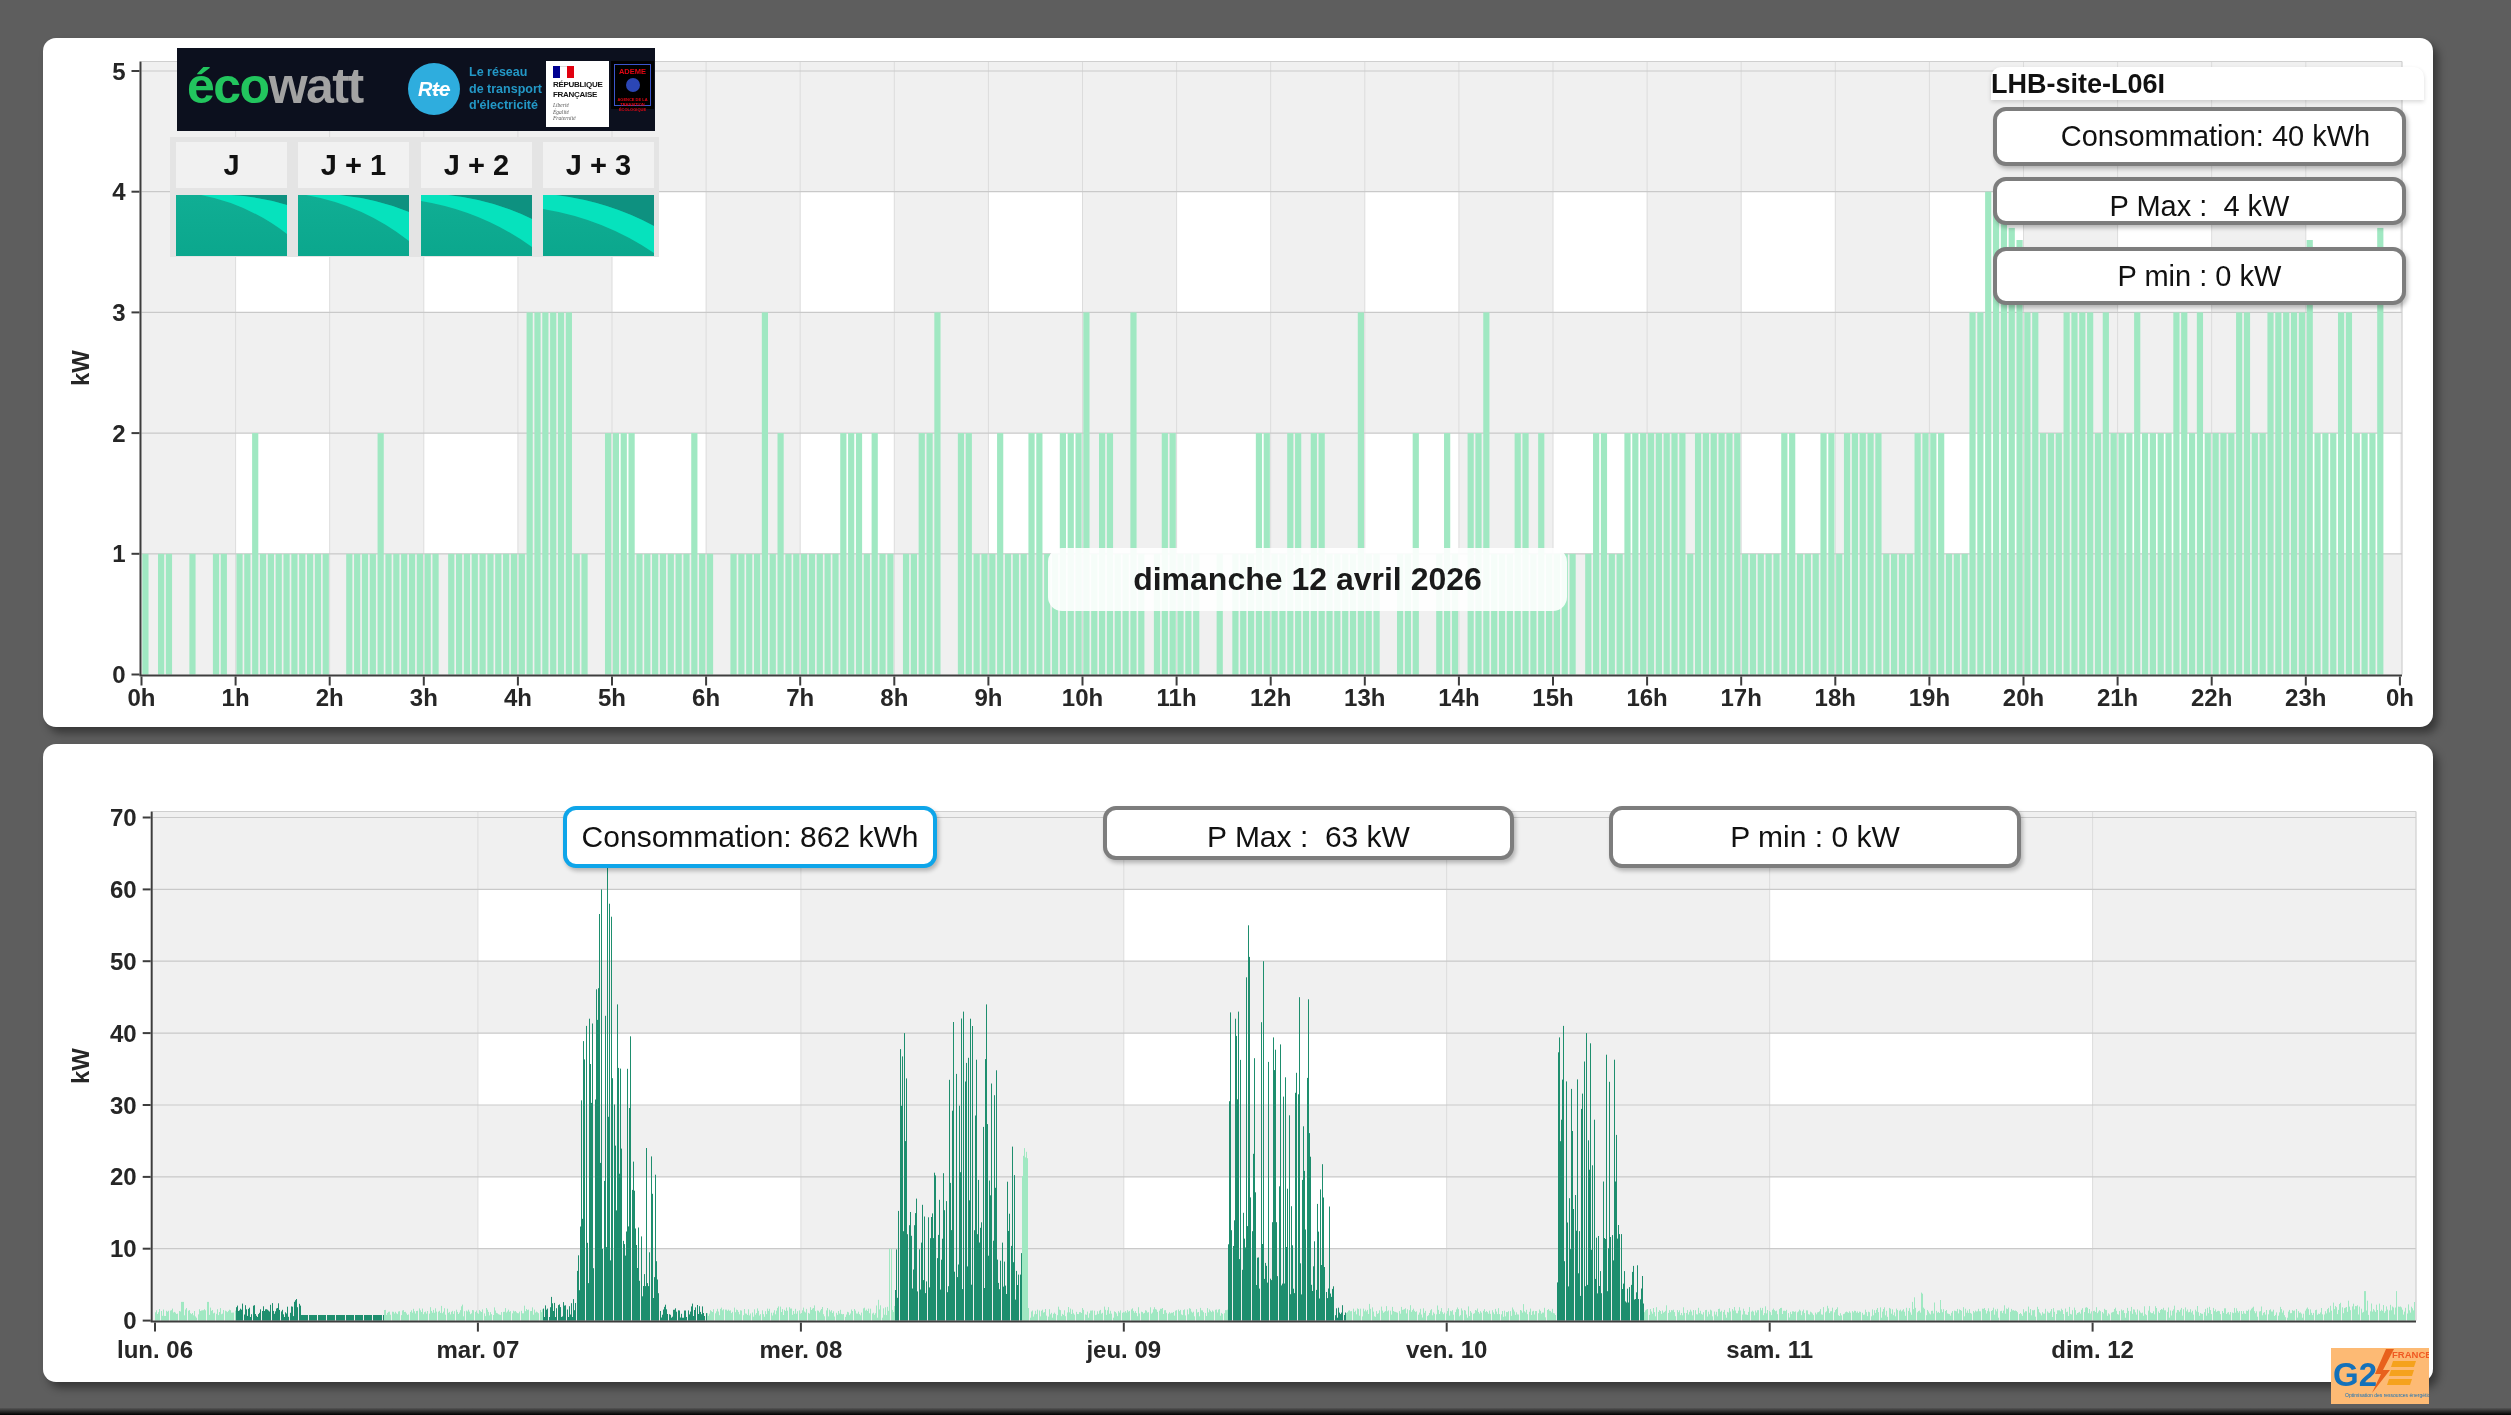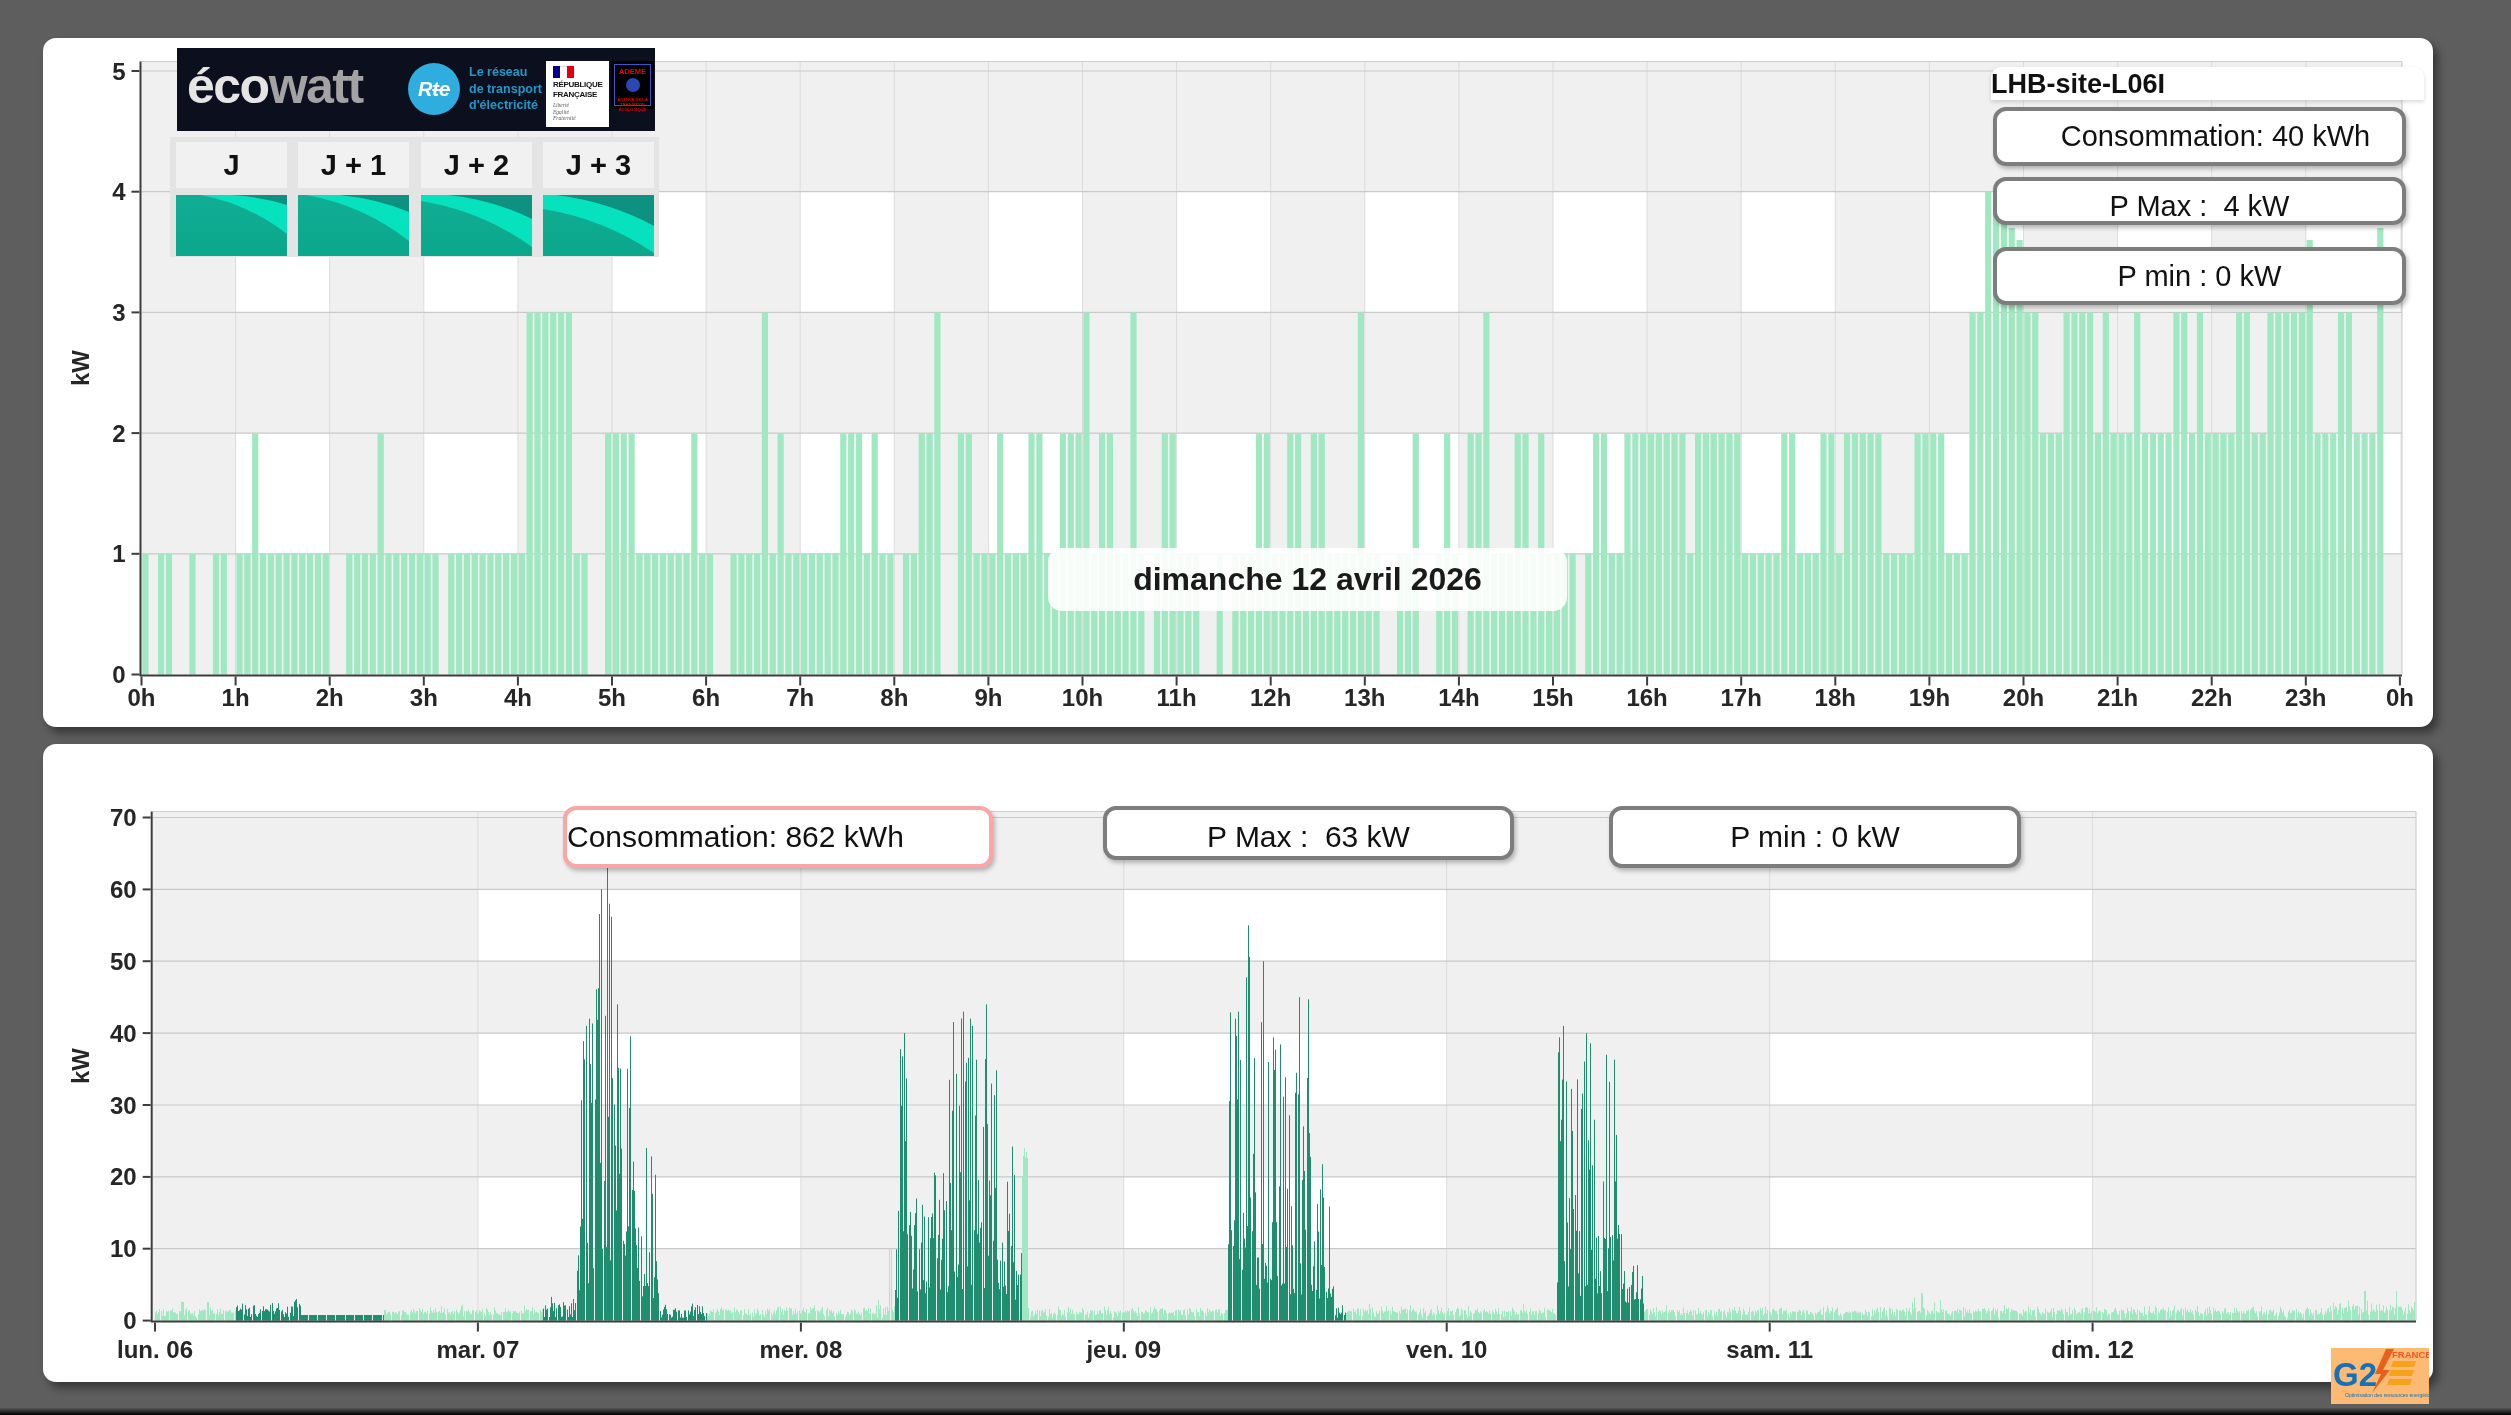--- a/index.html
+++ b/index.html
@@ -2464,21 +2464,21 @@
     <line x1="142.7" y1="961.2" x2="150.7" y2="961.2" stroke="#3d3d3d" stroke-width="2"></line>
     <text x="136.7" y="961.2" text-anchor="end" dominant-baseline="central" font-size="24" font-weight="600" fill="#262626">50</text>
     <line x1="142.7" y1="889.4" x2="150.7" y2="889.4" stroke="#3d3d3d" stroke-width="2"></line>
     <text x="136.7" y="889.4" text-anchor="end" dominant-baseline="central" font-size="24" font-weight="600" fill="#262626">60</text>
     <line x1="142.7" y1="817.5" x2="150.7" y2="817.5" stroke="#3d3d3d" stroke-width="2"></line>
     <text x="136.7" y="817.5" text-anchor="end" dominant-baseline="central" font-size="24" font-weight="600" fill="#262626">70</text>
     <text x="80" y="1066" text-anchor="middle" dominant-baseline="central" font-size="24" font-weight="600" fill="#262626" transform="rotate(-90 80 1066)">kW</text>
 </svg>
 
 <div style="position:absolute;left:177px;top:48px;width:478px;height:83px;background:#0c101e;">
-  <div style="position:absolute;left:10px;top:9px;font-family:'Liberation Sans',sans-serif;font-weight:bold;font-size:50px;letter-spacing:-1.5px;"><span style="color:#e5e5e5;margin-top:47px;">éco</span><span style="color:#a3a3a3;">watt</span></div>
+  <div style="position:absolute;left:10px;top:9px;font-family:'Liberation Sans',sans-serif;font-weight:bold;font-size:50px;letter-spacing:-1.5px;"><span style="color:#22c55e;margin-top:47px;">éco</span><span style="color:#a3a3a3;">watt</span></div>
   <div style="position:absolute;left:231px;top:15px;width:52px;height:52px;border-radius:50%;background:#2eadde;"></div>
   <div style="position:absolute;left:231px;top:15px;width:52px;height:52px;text-align:center;line-height:52px;color:#fff;font-size:20px;font-style:italic;font-weight:bold;font-family:'Liberation Sans',sans-serif;">R<span style="text-decoration:line-through;">te</span></div>
   <div style="position:absolute;left:292px;top:16px;color:#2398c6;font-size:12.5px;line-height:16.5px;font-weight:bold;font-family:'Liberation Sans',sans-serif;">Le réseau<br>de transport<br>d'électricité</div>
   <div style="position:absolute;left:369px;top:13px;width:63px;height:66px;background:#ffffff;">
     <div style="position:absolute;left:7px;top:5px;width:21px;height:12px;display:flex;">
       <div style="flex:1;background:#000091;"></div>
         <div style="flex:1;background:#ffffff;border-top:1px solid #ddd;"></div>
         <div style="flex:1;background:#e1000f;"></div>
     </div>
     <div style="position:absolute;left:7px;top:19px;font-size:8px;font-weight:bold;color:#111;line-height:9.5px;font-family:'Liberation Sans',sans-serif;letter-spacing:-0.3px;">RÉPUBLIQUE<br>FRANÇAISE</div>
@@ -2541,21 +2541,21 @@
 <path d="M13,0 Q67,7 111,31 L111,58 Q61,24 0,14 L0,0 L13,0 Z" fill="#06e2bd"></path>
 </svg></div>
 
 <div style="position:absolute;left:1991px;top:67px;width:433px;height:33px;background:#ffffff;border-radius:10px 10px 0 0;box-shadow:0 2px 4px rgba(0,0,0,0.15);text-align:left;line-height:34px;font-size:27px;font-weight:bold;color:#111;">LHB-site-L06I</div>
 <div style="position:absolute;background:#ffffff;border:4px solid #7d7d7d;border-radius:13px;font-family:'Liberation Sans',sans-serif;color:#111;text-align:center;box-shadow:2px 3px 4px rgba(0,0,0,0.25);left:1993px;top:107px;width:413px;height:59px;font-size:29px;line-height:51px;padding-left:32px;">Consommation: 40 kWh</div>
 <div style="position:absolute;background:#ffffff;border:4px solid #7d7d7d;border-radius:13px;font-family:'Liberation Sans',sans-serif;color:#111;text-align:center;box-shadow:2px 3px 4px rgba(0,0,0,0.25);left:1993px;top:177px;width:413px;height:48px;font-size:29px;line-height:51px;">P Max :&nbsp; 4 kW</div>
 <div style="position:absolute;background:#ffffff;border:4px solid #7d7d7d;border-radius:13px;font-family:'Liberation Sans',sans-serif;color:#111;text-align:center;box-shadow:2px 3px 4px rgba(0,0,0,0.25);left:1993px;top:247px;width:413px;height:58px;font-size:29px;line-height:50px;">P min : 0 kW</div>
 
 <div style="position:absolute;left:1048px;top:548px;width:519px;height:63px;background:rgba(255,255,255,0.9);border-radius:14px;text-align:center;line-height:63px;font-size:32px;font-weight:bold;color:#1a1a1a;">dimanche 12 avril 2026</div>
 
-<div style="position:absolute;background:#ffffff;border:4px solid #fca5a5;border-radius:13px;font-family:'Liberation Sans',sans-serif;color:#111;text-align:left;box-shadow:2px 3px 4px rgba(0,0,0,0.25);left:563px;top:806px;width:430px;height:62px;font-size:30px;line-height:54px;">Consommation: 862 kWh</div>
+<div style="position:absolute;background:#ffffff;border:4px solid #0ea5e9;border-radius:13px;font-family:'Liberation Sans',sans-serif;color:#111;text-align:center;box-shadow:2px 3px 4px rgba(0,0,0,0.25);left:563px;top:806px;width:374px;height:62px;font-size:30px;line-height:54px;">Consommation: 862 kWh</div>
 <div style="position:absolute;background:#ffffff;border:4px solid #7d7d7d;border-radius:13px;font-family:'Liberation Sans',sans-serif;color:#111;text-align:center;box-shadow:2px 3px 4px rgba(0,0,0,0.25);left:1103px;top:806px;width:411px;height:54px;font-size:30px;line-height:54px;">P Max :&nbsp; 63 kW</div>
 <div style="position:absolute;background:#ffffff;border:4px solid #7d7d7d;border-radius:13px;font-family:'Liberation Sans',sans-serif;color:#111;text-align:center;box-shadow:2px 3px 4px rgba(0,0,0,0.25);left:1609px;top:806px;width:412px;height:62px;font-size:30px;line-height:54px;">P min : 0 kW</div>
 
 <div style="position:absolute;left:2331px;top:1320px;width:98px;height:56px;background:#fdba74;margin-top:28px;">
 <svg width="98" height="56" viewBox="0 0 98 56">
   <text x="2" y="38" font-family="Liberation Sans,sans-serif" font-size="33" font-weight="bold" fill="#1471ba">G2</text>
   <path d="M55,1 L44,26 L50,26 L41,45 L59,22 L52,22 L63,1 Z" fill="#e8611c"></path>
   <path d="M62,13 L85,13 L83,19 L60,19 Z" fill="#f5a21d"></path>
   <path d="M60,22 L83,22 L81,28 L58,28 Z" fill="#f5a21d"></path>
   <path d="M58,31 L81,31 L79,37 L56,37 Z" fill="#f5a21d"></path>

